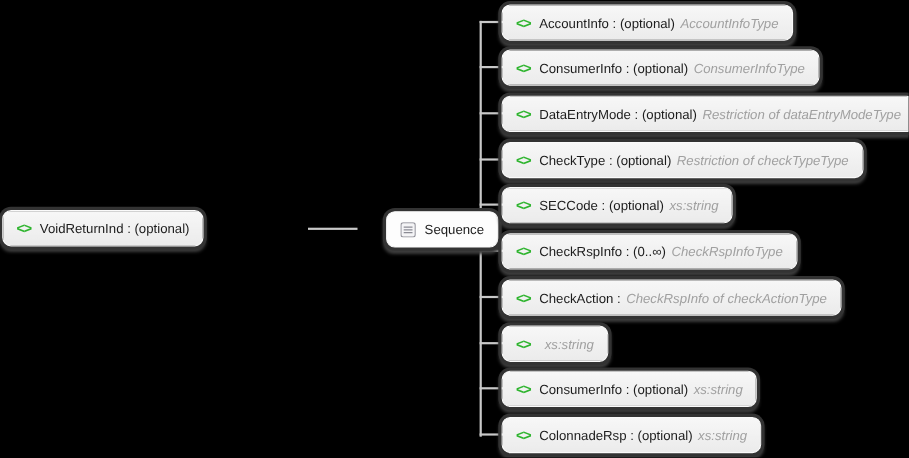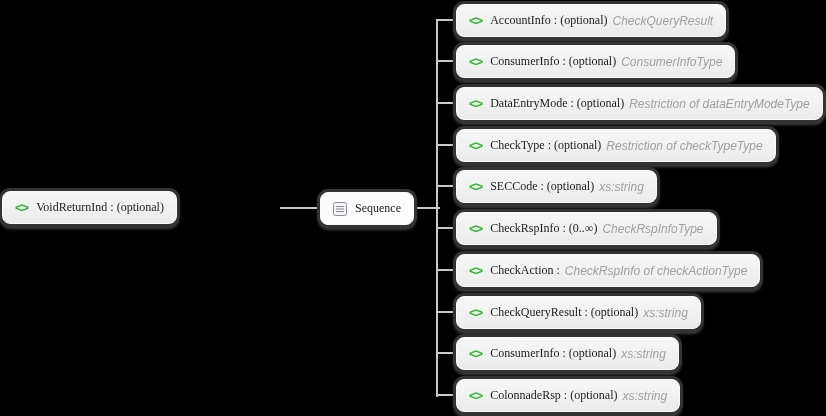--- a/index.html
+++ b/index.html
@@ -26,40 +26,41 @@
     border-radius:8px;
     background:linear-gradient(180deg,#f7f7f7,#ebebeb);
     box-shadow:0 0 0 3px #333333, 0 3px 3px 2px #3e3e3e;
     padding:0 12px;
     font-size:12px;
     white-space:nowrap;
     color:#1c1c1c;
   }
   .node.seq{
     background:#fdfdfd;
+    margin-left:31px;
   }
   .el-icon{
     color:#2eb42e;
     font-weight:bold;
     letter-spacing:-1px;
     margin-right:8px;
     font-size:13px;
     line-height:1;
   }
   .seq-icon{
     margin-right:8px;
     display:flex;
     align-items:center;
   }
   .type{
     color:#a0a0a0;
     font-style:italic;
     margin-left:5px;
   }
-  .lbl{color:#1c1c1c;font-family:Liberation Serif, serif;}
+  .lbl{color:#1c1c1c;}
 </style>
 </head>
 <body>
 
 <div class="connector" style="left:280px;top:207px;width:45px;height:2px;"></div>
 <div class="connector" style="left:410px;top:207px;width:30px;height:2px;"></div>
 <div class="connector" style="left:436px;top:19px;width:2px;height:378px;"></div>
 <div class="connector" style="left:436px;top:19px;width:24px;height:2px;"></div>
 <div class="connector" style="left:436px;top:60px;width:24px;height:2px;"></div>
 <div class="connector" style="left:436px;top:102px;width:24px;height:2px;"></div>
@@ -84,21 +85,21 @@
       <line x1="3" y1="7" x2="11" y2="7" stroke="#8b8b94" stroke-width="1"></line>
       <line x1="3" y1="9.5" x2="11" y2="9.5" stroke="#8b8b94" stroke-width="1"></line>
     </svg>
   </span>
   <span class="lbl">Sequence</span>
 </div>
 
 <div class="node" style="left:456px;top:4px;">
   <span class="el-icon">&lt;&gt;</span>
   <span class="lbl">AccountInfo : (optional)</span>
-  <span class="type">CheckQueryResult</span>
+  <span class="type">AccountInfoType</span>
 </div>
 
 <div class="node" style="left:456px;top:45px;">
   <span class="el-icon">&lt;&gt;</span>
   <span class="lbl">ConsumerInfo : (optional)</span>
   <span class="type">ConsumerInfoType</span>
 </div>
 
 <div class="node" style="left:456px;top:87px;">
   <span class="el-icon">&lt;&gt;</span>
@@ -125,21 +126,20 @@
 </div>
 
 <div class="node" style="left:456px;top:254px;">
   <span class="el-icon">&lt;&gt;</span>
   <span class="lbl">CheckAction :</span>
   <span class="type">CheckRspInfo of checkActionType</span>
 </div>
 
 <div class="node" style="left:456px;top:296px;">
   <span class="el-icon">&lt;&gt;</span>
-  <span class="lbl">CheckQueryResult : (optional)</span>
   <span class="type">xs:string</span>
 </div>
 
 <div class="node" style="left:456px;top:337px;">
   <span class="el-icon">&lt;&gt;</span>
   <span class="lbl">ConsumerInfo : (optional)</span>
   <span class="type">xs:string</span>
 </div>
 
 <div class="node" style="left:456px;top:379px;">

